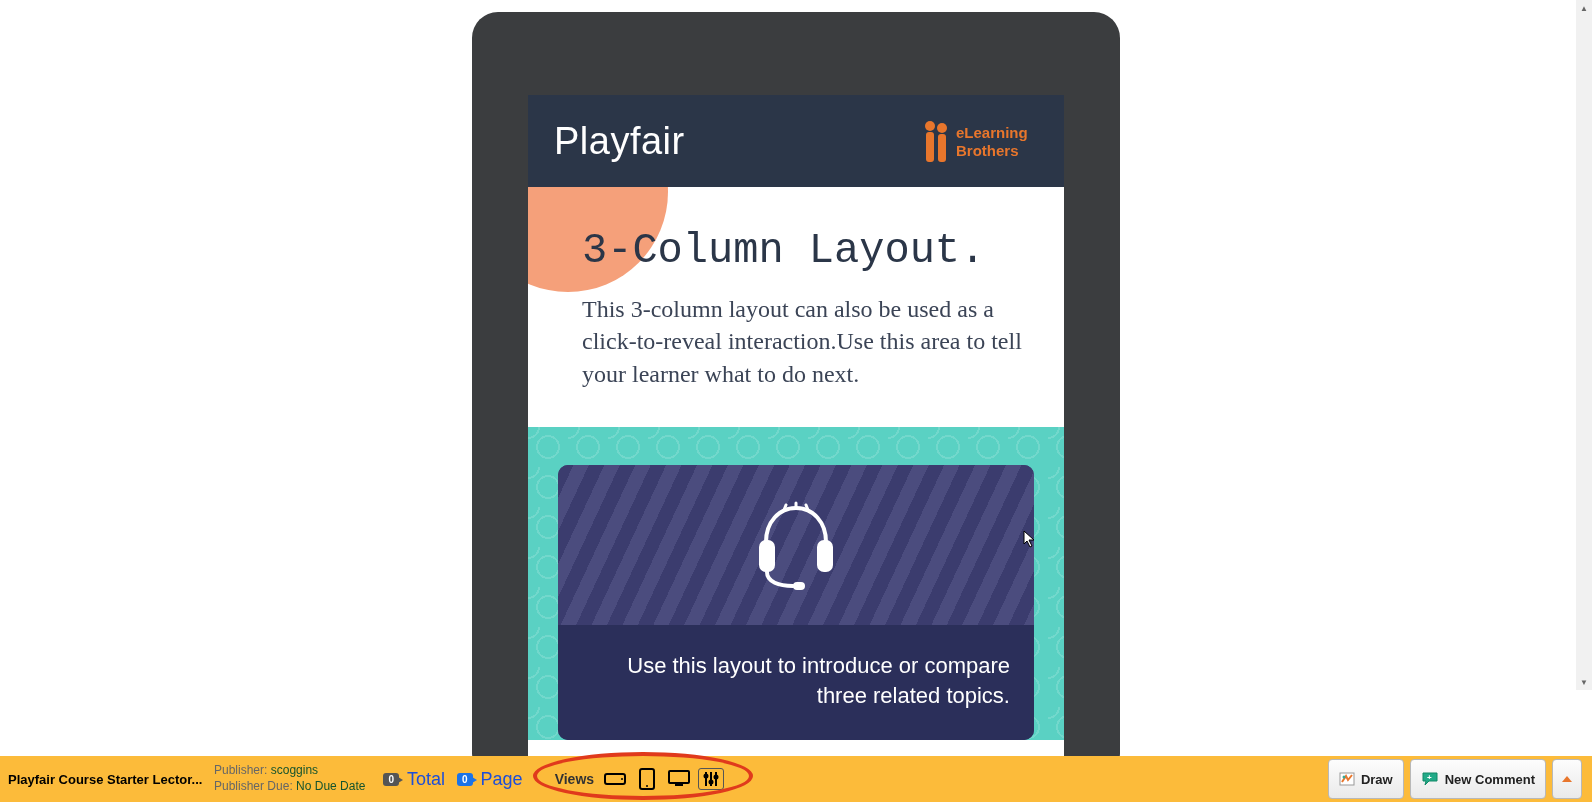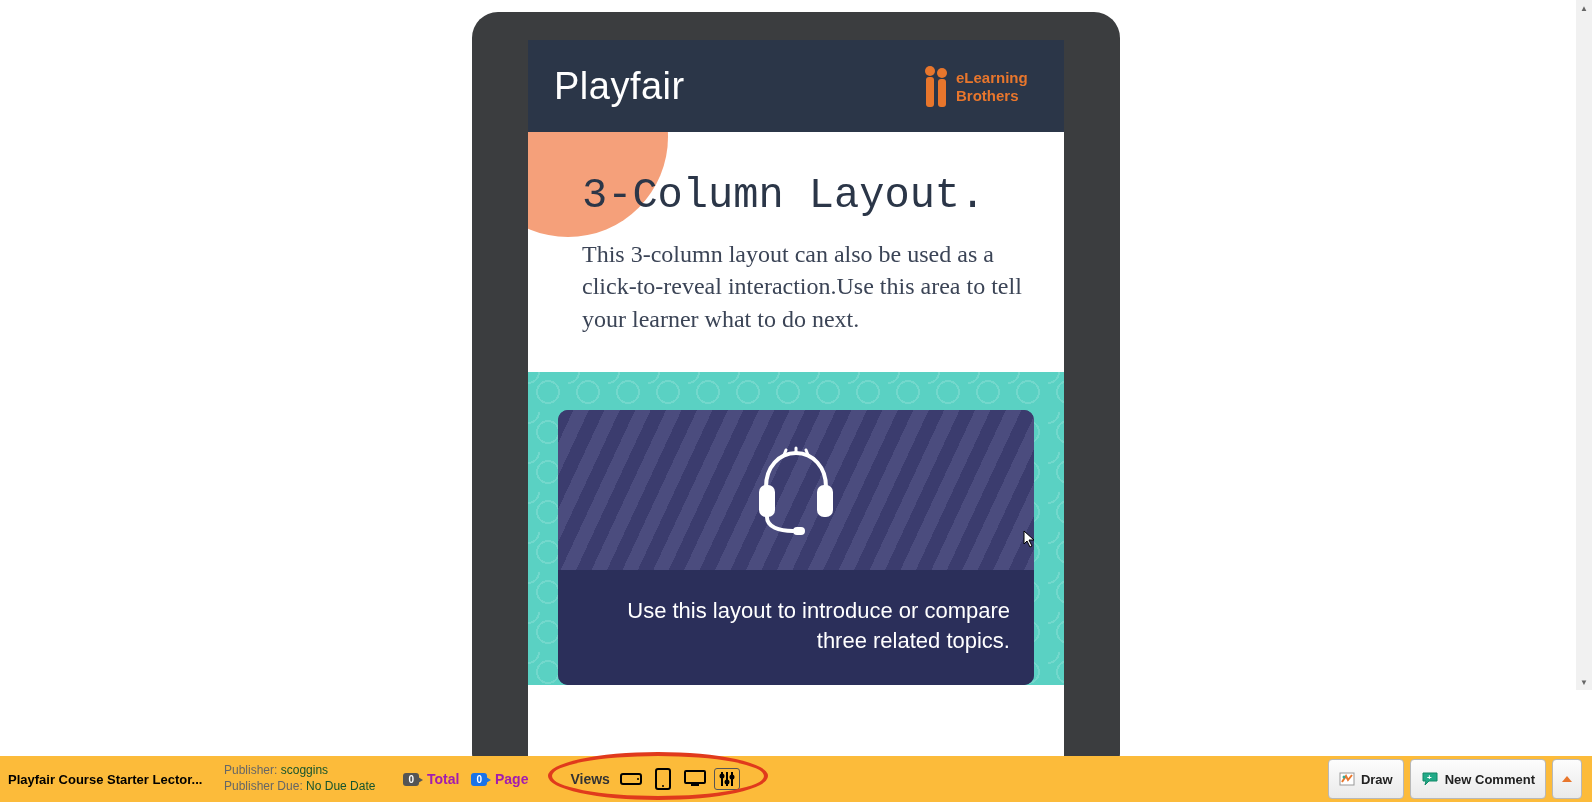--- a/index.html
+++ b/index.html
@@ -25,21 +25,21 @@
   align-items: flex-start;
 }
 
 
 .device-frame {
   width: 648px;
   height: 768px;
   background: #3b3d3f;
   border-radius: 26px;
   margin-top: 12px;
-  padding: 28px 56px 0 56px;
+  padding: 83px 56px 0 56px;
   position: relative;
   overflow: hidden;
 }
 
 .device-screen {
   width: 100%;
   height: 100%;
   background: #fff;
   position: relative;
   overflow: hidden;
@@ -142,21 +142,21 @@
 .toolbar {
   position: absolute;
   bottom: 0;
   left: 0;
   right: 0;
   height: 46px;
   background: #fcbb3a;
   display: flex;
   align-items: center;
   padding: 0 6px;
-  gap: 10px;
+  gap: 0;
 }
 
 .course-name {
   font-weight: bold;
   font-size: 13px;
   color: #000;
   padding-left: 2px;
   flex: 0 0 200px;
   white-space: nowrap;
   overflow: hidden;
@@ -197,21 +197,21 @@
   content: "";
   position: absolute;
   right: -4px;
   top: 4px;
   width: 0; height: 0;
   border-left: 5px solid #555;
   border-top: 3px solid transparent;
   border-bottom: 3px solid transparent;
 }
 .badge-pill.blue::after { border-left-color: #1a73e8; }
-.count-label { font-size: 14px; color: #a21caf; font-weight: bold; margin-right: 8px; }
+.count-label { font-size: 18px; color: #1d4ed8; font-weight: normal; margin-right: 8px; }
 
 .views-group {
   position: relative;
   display: flex;
   align-items: center;
   gap: 6px;
   margin-left: 16px;
   padding: 4px 20px 4px 8px;
 }
 .views-label { font-size: 14px; color: #333; font-weight: 600; margin-right: 2px; }

